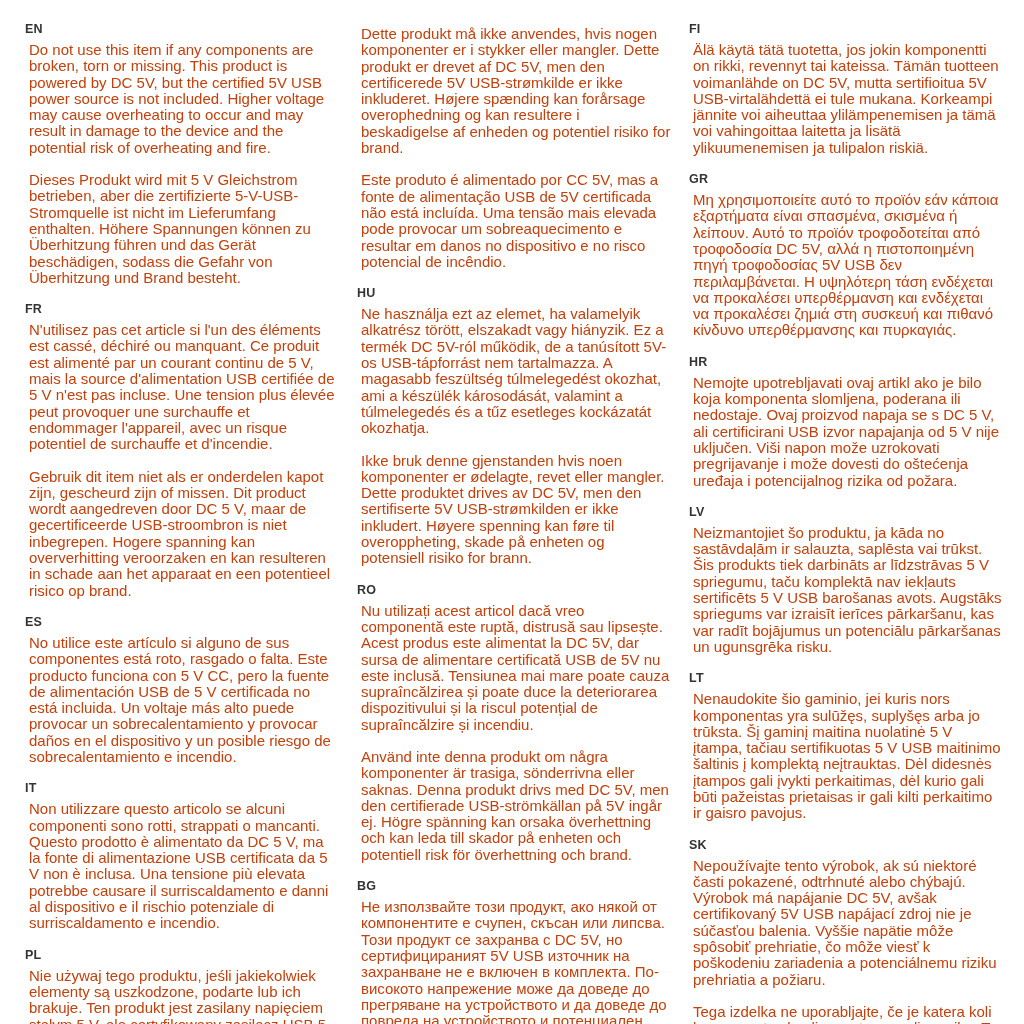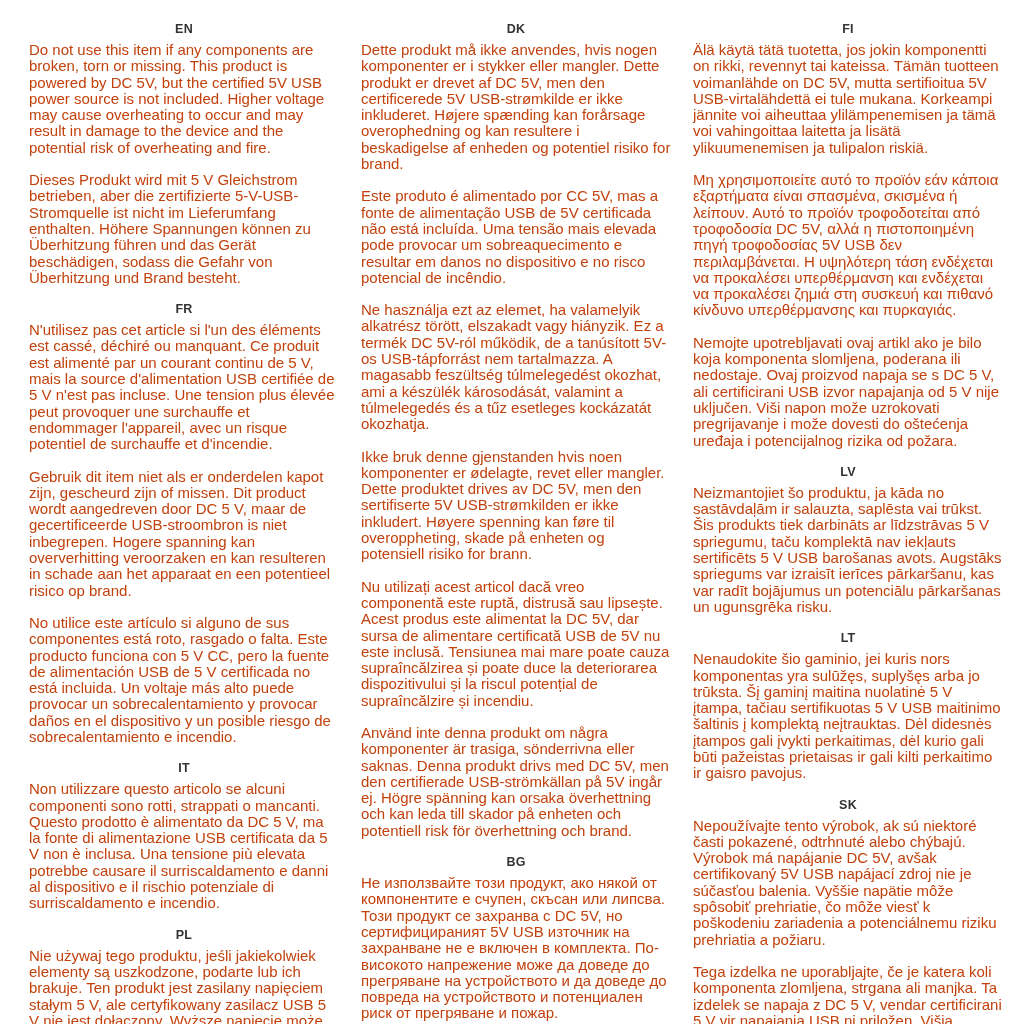--- a/index.html
+++ b/index.html
@@ -28,21 +28,20 @@
   .lang-section {
     margin: 0 0 16px 0;
   }
   .lang-code {
     font-size: 12.5px;
     font-weight: bold;
     color: #333333;
     margin: 0 0 6px 0;
     padding: 0;
     letter-spacing: 0.2px;
-    text-align: center;
   }
   .lang-text {
     font-size: 15px;
     line-height: 16.3px;
     color: #c2410c;
     margin: 4px;
     padding: 0;
   }
 </style>
 </head>
@@ -59,51 +58,53 @@
       <p class="lang-text">Dieses Produkt wird mit 5 V Gleichstrom betrieben, aber die zertifizierte 5-V-USB-Stromquelle ist nicht im Lieferumfang enthalten. Höhere Spannungen können zu Überhitzung führen und das Gerät beschädigen, sodass die Gefahr von Überhitzung und Brand besteht.</p>
     </section>
     <section class="lang-section">
       <h2 class="lang-code">FR</h2>
       <p class="lang-text">N'utilisez pas cet article si l'un des éléments est cassé, déchiré ou manquant. Ce produit est alimenté par un courant continu de 5 V, mais la source d'alimentation USB certifiée de 5 V n'est pas incluse. Une tension plus élevée peut provoquer une surchauffe et endommager l'appareil, avec un risque potentiel de surchauffe et d'incendie.</p>
     </section>
     <section class="lang-section">
       <p class="lang-text">Gebruik dit item niet als er onderdelen kapot zijn, gescheurd zijn of missen. Dit product wordt aangedreven door DC 5 V, maar de gecertificeerde USB-stroombron is niet inbegrepen. Hogere spanning kan oververhitting veroorzaken en kan resulteren in schade aan het apparaat en een potentieel risico op brand.</p>
     </section>
     <section class="lang-section">
+      <h2 class="lang-code">ES</h2>
       <p class="lang-text">No utilice este artículo si alguno de sus componentes está roto, rasgado o falta. Este producto funciona con 5 V CC, pero la fuente de alimentación USB de 5 V certificada no está incluida. Un voltaje más alto puede provocar un sobrecalentamiento y provocar daños en el dispositivo y un posible riesgo de sobrecalentamiento e incendio.</p>
     </section>
     <section class="lang-section">
       <h2 class="lang-code">IT</h2>
       <p class="lang-text">Non utilizzare questo articolo se alcuni componenti sono rotti, strappati o mancanti. Questo prodotto è alimentato da DC 5 V, ma la fonte di alimentazione USB certificata da 5 V non è inclusa. Una tensione più elevata potrebbe causare il surriscaldamento e danni al dispositivo e il rischio potenziale di surriscaldamento e incendio.</p>
     </section>
     <section class="lang-section">
       <h2 class="lang-code">PL</h2>
       <p class="lang-text">Nie używaj tego produktu, jeśli jakiekolwiek elementy są uszkodzone, podarte lub ich brakuje. Ten produkt jest zasilany napięciem stałym 5 V, ale certyfikowany zasilacz USB 5 V nie jest dołączony. Wyższe napięcie może spowodować przegrzanie i może skutkować uszkodzeniem urządzenia oraz ryzykiem przegrzania i powstania pożaru.</p>
     </section>
     <section class="lang-section">
       <h2 class="lang-code">CZ</h2>
       <p class="lang-text">Nepoužívejte tento výrobek, pokud jsou některé jeho součásti poškozené, roztržené nebo pokud zcela chybí. Tento výrobek je napájen stejnosměrným napětím 5 V, certifikovaný zdroj napájení 5 V USB ale není součástí dodávky. Vyšší napětí může způsobit přehřátí a může mít za následek poškození zařízení a vést k potenciálnímu riziku přehřátí a požáru.</p>
     </section>
   </div>
 
   <div class="col">
     <section class="lang-section">
-      <h2 class="lang-code">DK</h2>
       <p class="lang-text">Dette produkt må ikke anvendes, hvis nogen komponenter er i stykker eller mangler. Dette produkt er drevet af DC 5V, men den certificerede 5V USB-strømkilde er ikke inkluderet. Højere spænding kan forårsage overophedning og kan resultere i beskadigelse af enheden og potentiel risiko for brand.</p>
     </section>
     <section class="lang-section">
       <p class="lang-text">Este produto é alimentado por CC 5V, mas a fonte de alimentação USB de 5V certificada não está incluída. Uma tensão mais elevada pode provocar um sobreaquecimento e resultar em danos no dispositivo e no risco potencial de incêndio.</p>
     </section>
     <section class="lang-section">
+      <h2 class="lang-code">HU</h2>
       <p class="lang-text">Ne használja ezt az elemet, ha valamelyik alkatrész törött, elszakadt vagy hiányzik. Ez a termék DC 5V-ról működik, de a tanúsított 5V-os USB-tápforrást nem tartalmazza. A magasabb feszültség túlmelegedést okozhat, ami a készülék károsodását, valamint a túlmelegedés és a tűz esetleges kockázatát okozhatja.</p>
     </section>
     <section class="lang-section">
       <p class="lang-text">Ikke bruk denne gjenstanden hvis noen komponenter er ødelagte, revet eller mangler. Dette produktet drives av DC 5V, men den sertifiserte 5V USB-strømkilden er ikke inkludert. Høyere spenning kan føre til overoppheting, skade på enheten og potensiell risiko for brann.</p>
     </section>
     <section class="lang-section">
+      <h2 class="lang-code">RO</h2>
       <p class="lang-text">Nu utilizați acest articol dacă vreo componentă este ruptă, distrusă sau lipsește. Acest produs este alimentat la DC 5V, dar sursa de alimentare certificată USB de 5V nu este inclusă. Tensiunea mai mare poate cauza supraîncălzirea și poate duce la deteriorarea dispozitivului și la riscul potențial de supraîncălzire și incendiu.</p>
     </section>
     <section class="lang-section">
       <p class="lang-text">Använd inte denna produkt om några komponenter är trasiga, sönderrivna eller saknas. Denna produkt drivs med DC 5V, men den certifierade USB-strömkällan på 5V ingår ej. Högre spänning kan orsaka överhettning och kan leda till skador på enheten och potentiell risk för överhettning och brand.</p>
     </section>
     <section class="lang-section">
       <h2 class="lang-code">BG</h2>
       <p class="lang-text">Не използвайте този продукт, ако някой от компонентите е счупен, скъсан или липсва. Този продукт се захранва с DC 5V, но сертифицираният 5V USB източник на захранване не е включен в комплекта. По-високото напрежение може да доведе до прегряване на устройството и да доведе до повреда на устройството и потенциален риск от прегряване и пожар.</p>
     </section>
     <section class="lang-section">
@@ -111,23 +112,25 @@
       <p class="lang-text">Mitte kasutada toodet, kui mõni osa on katki, rebenenud või puudu. Tootel on DC 5 V toide, kuid sertifitseeritud 5 V USB toiteallikas ei kuulu komplekti. Kõrgem pinge võib põhjustada ülekuumenemist ja kahjustada seadet, viies ülekuumenemise ja tulekahju ohuni.</p>
     </section>
   </div>
 
   <div class="col">
     <section class="lang-section">
       <h2 class="lang-code">FI</h2>
       <p class="lang-text">Älä käytä tätä tuotetta, jos jokin komponentti on rikki, revennyt tai kateissa. Tämän tuotteen voimanlähde on DC 5V, mutta sertifioitua 5V USB-virtalähdettä ei tule mukana. Korkeampi jännite voi aiheuttaa ylilämpenemisen ja tämä voi vahingoittaa laitetta ja lisätä ylikuumenemisen ja tulipalon riskiä.</p>
     </section>
     <section class="lang-section">
+      <h2 class="lang-code">GR</h2>
       <p class="lang-text">Μη χρησιμοποιείτε αυτό το προϊόν εάν κάποια εξαρτήματα είναι σπασμένα, σκισμένα ή λείπουν. Αυτό το προϊόν τροφοδοτείται από τροφοδοσία DC 5V, αλλά η πιστοποιημένη πηγή τροφοδοσίας 5V USB δεν περιλαμβάνεται. Η υψηλότερη τάση ενδέχεται να προκαλέσει υπερθέρμανση και ενδέχεται να προκαλέσει ζημιά στη συσκευή και πιθανό κίνδυνο υπερθέρμανσης και πυρκαγιάς.</p>
     </section>
     <section class="lang-section">
+      <h2 class="lang-code">HR</h2>
       <p class="lang-text">Nemojte upotrebljavati ovaj artikl ako je bilo koja komponenta slomljena, poderana ili nedostaje. Ovaj proizvod napaja se s DC 5 V, ali certificirani USB izvor napajanja od 5 V nije uključen. Viši napon može uzrokovati pregrijavanje i može dovesti do oštećenja uređaja i potencijalnog rizika od požara.</p>
     </section>
     <section class="lang-section">
       <h2 class="lang-code">LV</h2>
       <p class="lang-text">Neizmantojiet šo produktu, ja kāda no sastāvdaļām ir salauzta, saplēsta vai trūkst. Šis produkts tiek darbināts ar līdzstrāvas 5 V spriegumu, taču komplektā nav iekļauts sertificēts 5 V USB barošanas avots. Augstāks spriegums var izraisīt ierīces pārkaršanu, kas var radīt bojājumus un potenciālu pārkaršanas un ugunsgrēka risku.</p>
     </section>
     <section class="lang-section">
       <h2 class="lang-code">LT</h2>
       <p class="lang-text">Nenaudokite šio gaminio, jei kuris nors komponentas yra sulūžęs, suplyšęs arba jo trūksta. Šį gaminį maitina nuolatinė 5 V įtampa, tačiau sertifikuotas 5 V USB maitinimo šaltinis į komplektą neįtrauktas. Dėl didesnės įtampos gali įvykti perkaitimas, dėl kurio gali būti pažeistas prietaisas ir gali kilti perkaitimo ir gaisro pavojus.</p>
     </section>

